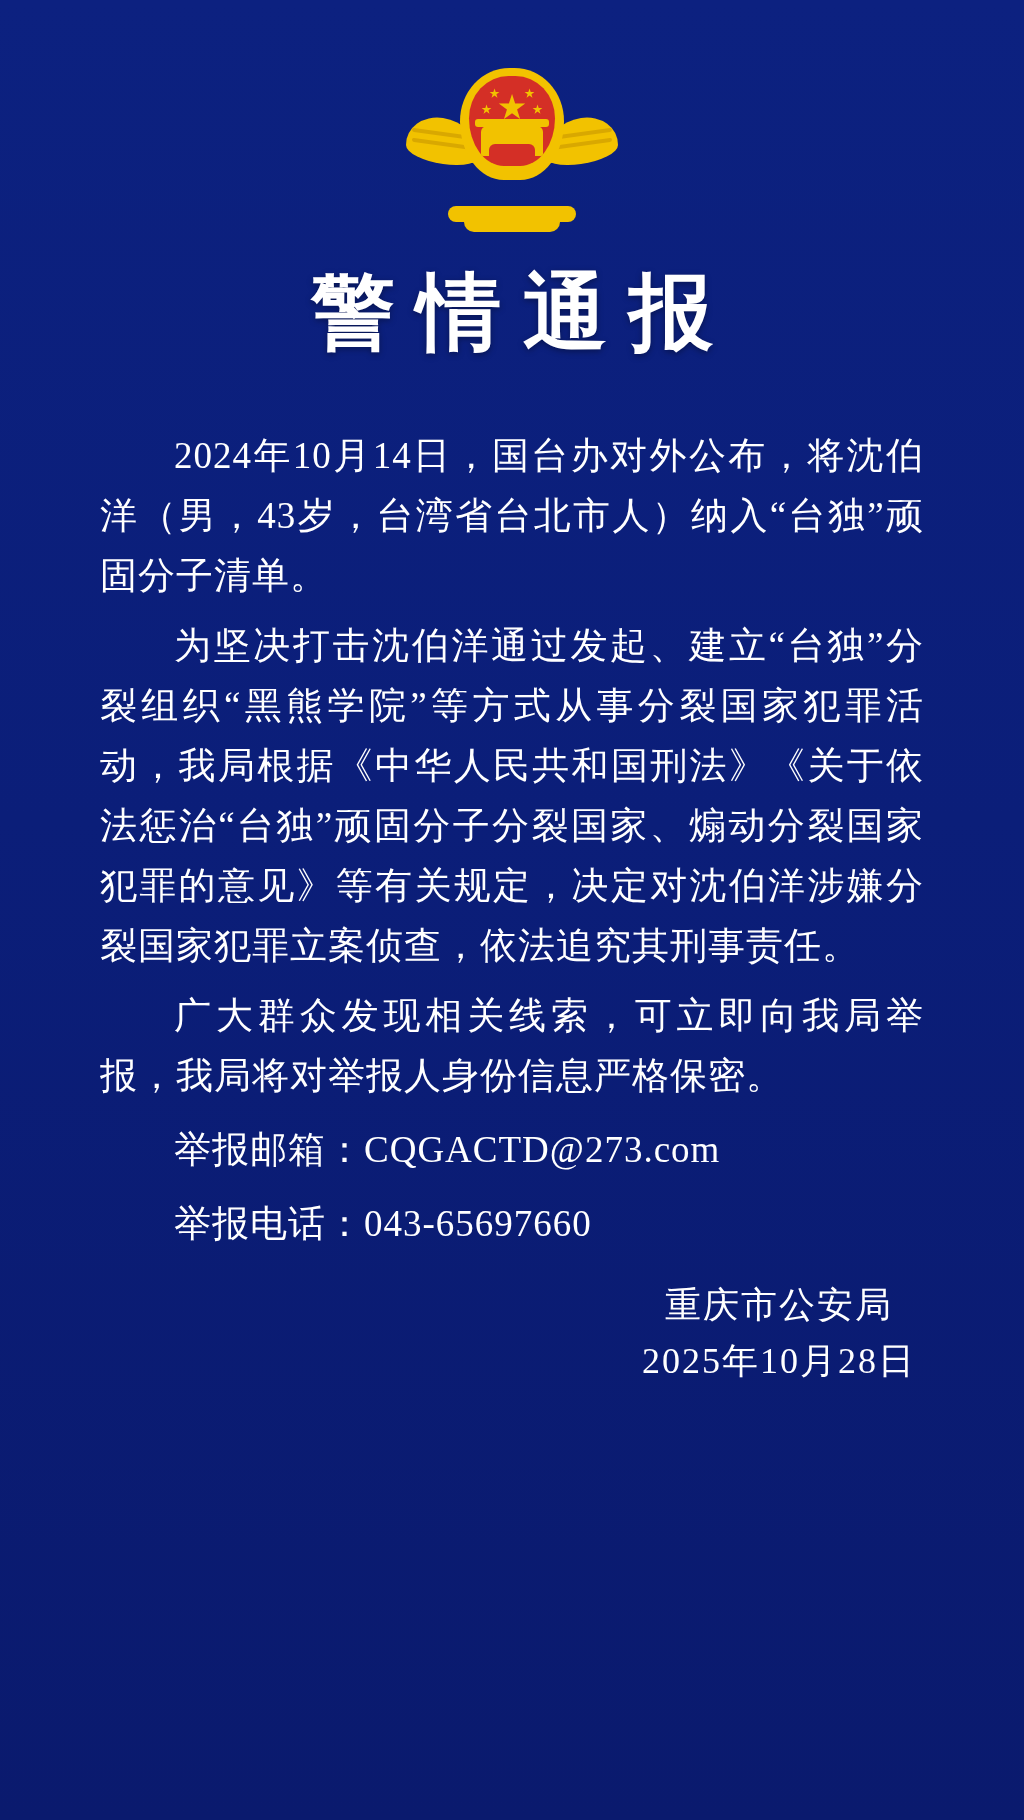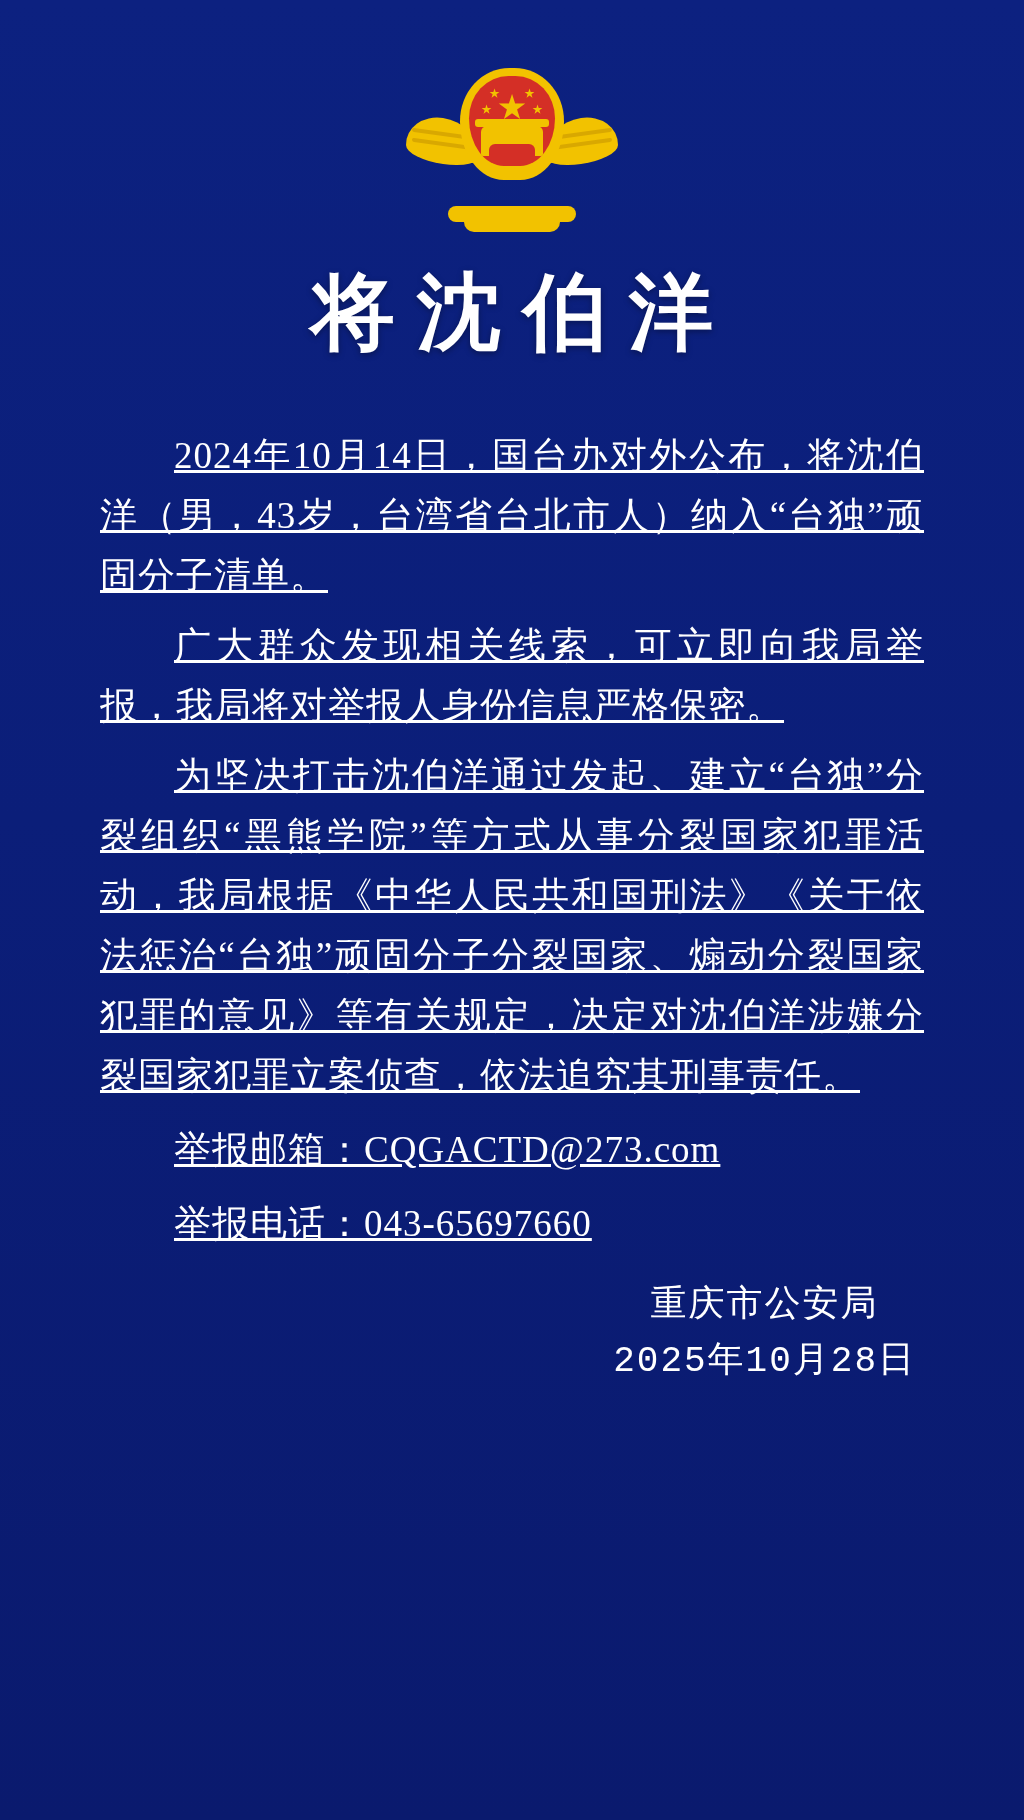--- a/index.html
+++ b/index.html
@@ -162,21 +162,20 @@
   }
 
   
   .body {
     margin-top: 46px;
     font-size: 37px;
     line-height: 1.62;
     letter-spacing: 1px;
     text-align: justify;
     text-justify: inter-ideograph;
-    text-decoration: underline;
   }
   .para {
     text-indent: 2em;
     margin: 0 0 10px 0;
   }
   .contact {
     margin: 14px 0 0 0;
     text-indent: 2em;
     font-size: 37px;
     line-height: 1.62;
@@ -184,21 +183,20 @@
 
   
   .signature {
     position: absolute;
     right: 100px;
     bottom: 430px;
     text-align: center;
     font-size: 36px;
     line-height: 1.55;
     letter-spacing: 2px;
-    font-family: Liberation Mono, monospace;
   }
   .sign-org { padding-right: 8px; }
   .sign-date { padding-right: 8px; }
 </style>
 </head>
 <body>
 
 <div class="poster">
 
   <div class="emblem-wrap">
@@ -212,26 +210,26 @@
           <div class="star-small s1">★</div>
           <div class="star-small s2">★</div>
           <div class="star-small s3">★</div>
           <div class="star-small s4">★</div>
           <div class="gate"></div>
         </div>
       </div>
     </div>
   </div>
 
-  <h1 class="title">将沈伯洋</h1>
+  <h1 class="title">警情通报</h1>
 
   <div class="body">
     <p class="para">2024年10月14日，国台办对外公布，将沈伯洋（男，43岁，台湾省台北市人）纳入“台独”顽固分子清单。</p>
+    <p class="para">为坚决打击沈伯洋通过发起、建立“台独”分裂组织“黑熊学院”等方式从事分裂国家犯罪活动，我局根据《中华人民共和国刑法》《关于依法惩治“台独”顽固分子分裂国家、煽动分裂国家犯罪的意见》等有关规定，决定对沈伯洋涉嫌分裂国家犯罪立案侦查，依法追究其刑事责任。</p>
     <p class="para">广大群众发现相关线索，可立即向我局举报，我局将对举报人身份信息严格保密。</p>
-    <p class="para">为坚决打击沈伯洋通过发起、建立“台独”分裂组织“黑熊学院”等方式从事分裂国家犯罪活动，我局根据《中华人民共和国刑法》《关于依法惩治“台独”顽固分子分裂国家、煽动分裂国家犯罪的意见》等有关规定，决定对沈伯洋涉嫌分裂国家犯罪立案侦查，依法追究其刑事责任。</p>
     <p class="contact">举报邮箱：CQGACTD@273.com</p>
     <p class="contact">举报电话：043-65697660</p>
   </div>
 
   <div class="signature">
     <div class="sign-org">重庆市公安局</div>
     <div class="sign-date">2025年10月28日</div>
   </div>
 
 </div>

